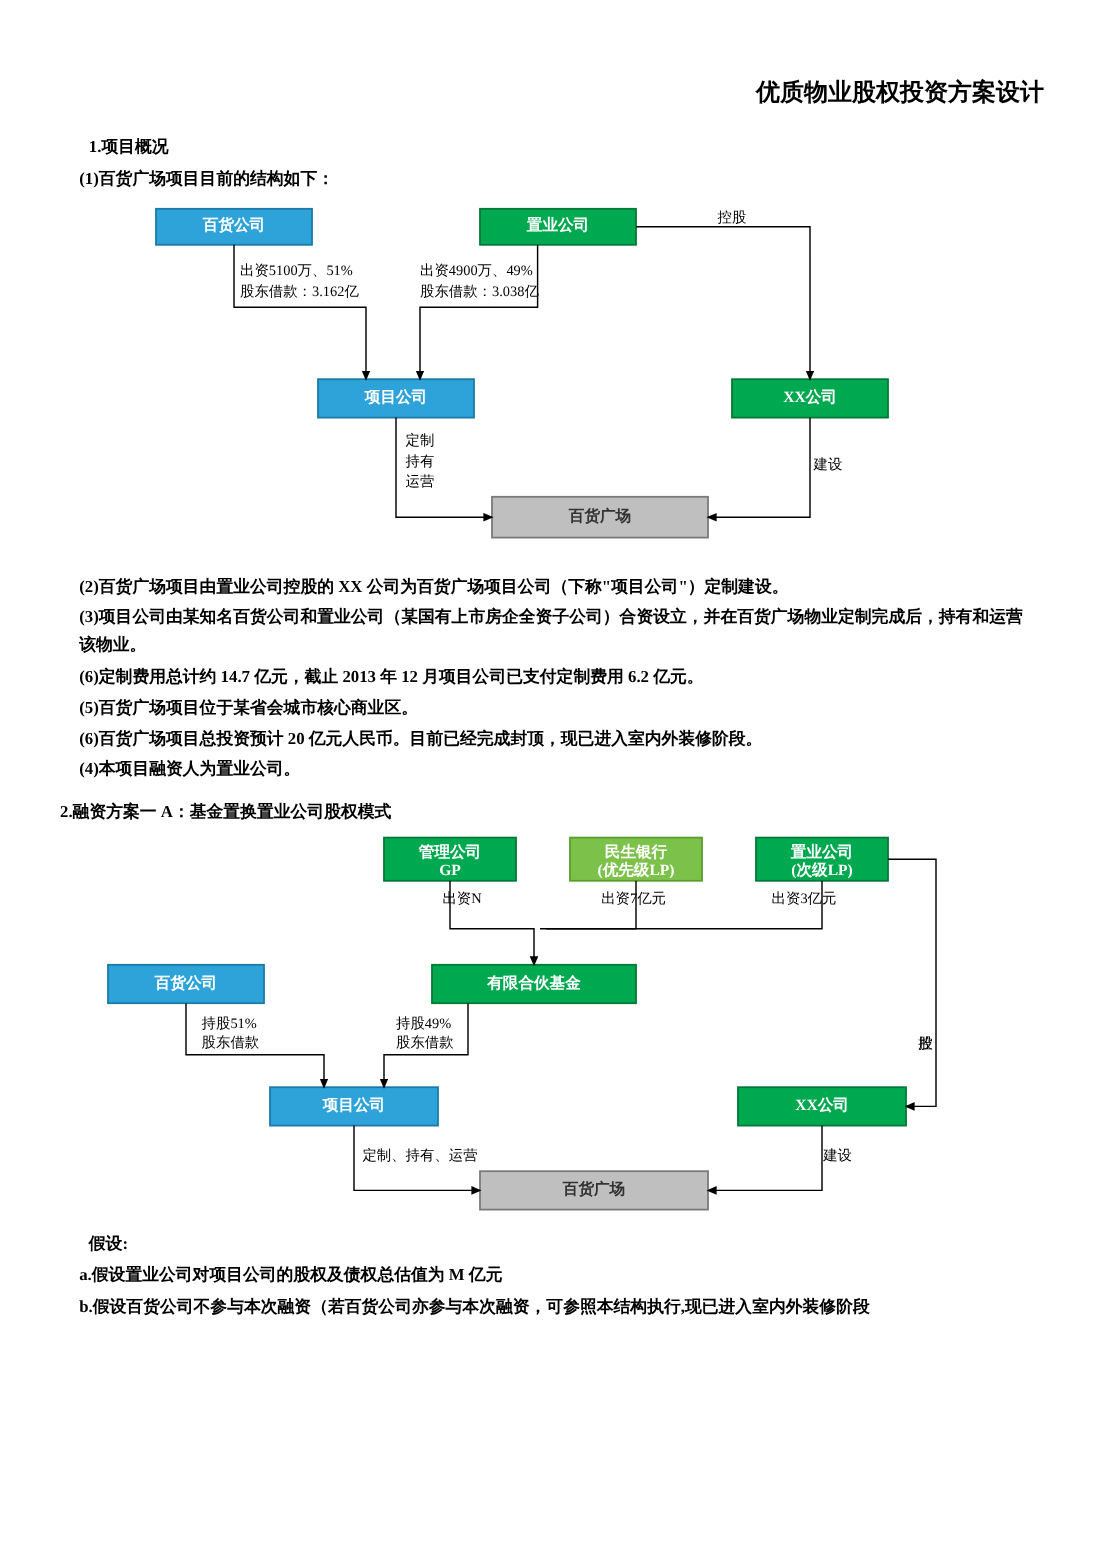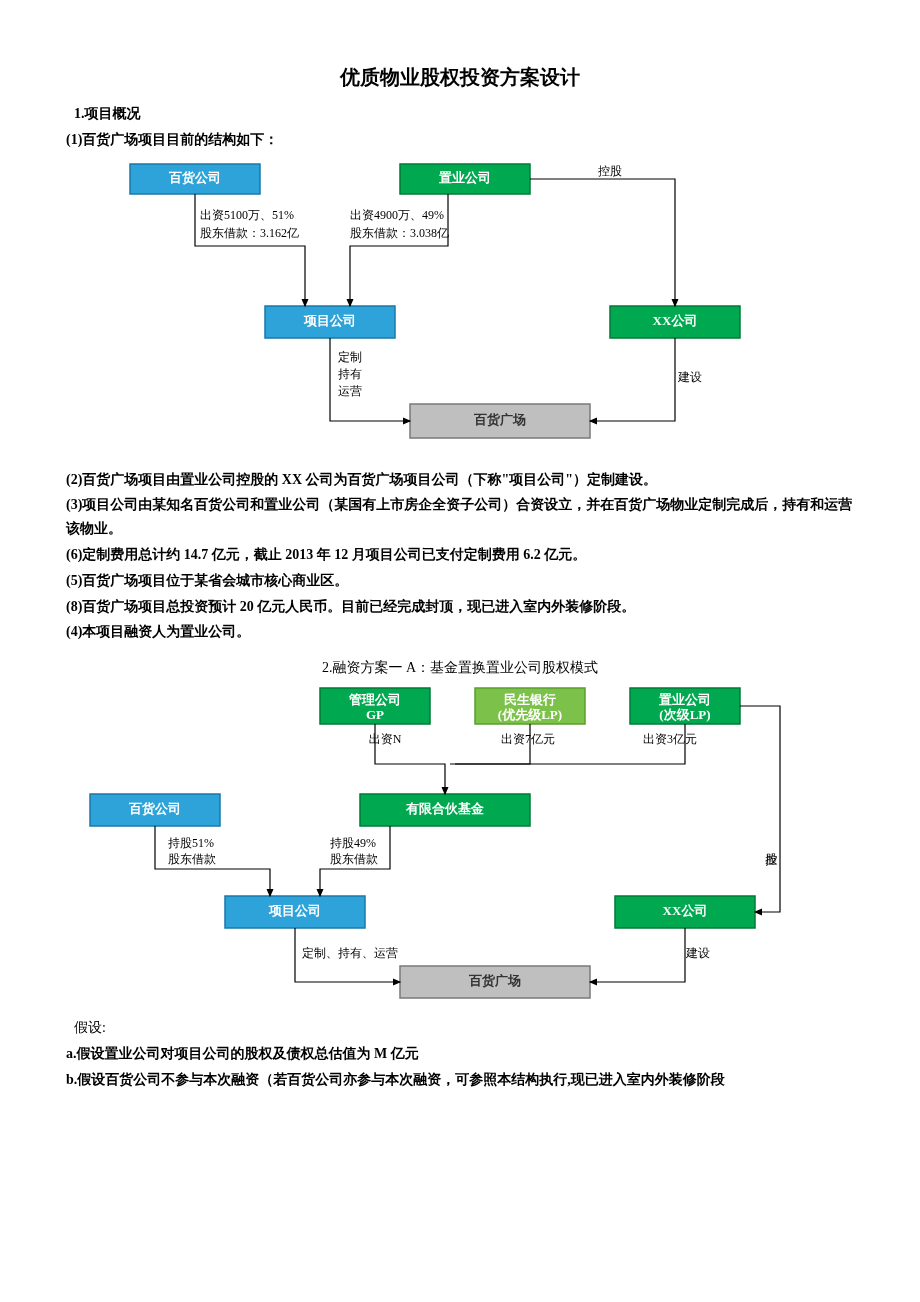--- a/index.html
+++ b/index.html
@@ -1,21 +1,21 @@
 <!DOCTYPE html>
 <html><head>
 <meta charset="utf-8">
 <style>
   * { box-sizing: border-box; margin: 0; padding: 0; }
   body { font-family: "SimSun", "宋体", serif; font-size: 14px; color: #000; background: #fff; width: 920px; padding: 60px 50px 40px 50px; line-height: 1.7; }
-  .title { text-align: center; font-size: 20px; font-weight: bold; margin-bottom: 1px; }
-  .section-h { font-weight: bold; margin: 8px 0 2px 24px; }
+  .title { text-align: right; font-size: 20px; font-weight: bold; margin-bottom: 1px; }
+  .section-h { font-weight: bold; margin: 18px 0 2px 24px; }
   .para { margin: 2px 16px; text-indent: 0; font-weight: bold; }
-  .para-bold { font-weight: normal; margin: 12px 0 4px 0; text-align: center; }
-  .indent-b { margin-left: 24px; font-weight: normal; }
+  .para-bold { font-weight: bold; margin: 12px 0 4px 0; }
+  .indent-b { margin-left: 24px; font-weight: bold; }
   svg { display: block; margin: 4px 0 12px 0; }
   .box { stroke: #000; stroke-width: 1.5; }
   .box-blue { fill: #2ea3d9; stroke: #1a7aa8; }
   .box-green { fill: #00a94f; stroke: #007a38; }
   .box-lgreen { fill: #7cc24a; stroke: #5a9e2e; }
   .box-grey { fill: #bfbfbf; stroke: #7a7a7a; }
   .tbox { font-family: "SimSun","宋体",serif; font-size: 13px; font-weight: bold; text-anchor: middle; dominant-baseline: middle; }
   .tlab { font-family: "SimSun","宋体",serif; font-size: 12px; text-anchor: middle; dominant-baseline: middle; fill: #000; }
   .tlabc { font-family: "SimSun","宋体",serif; font-size: 12px; dominant-baseline: middle; fill: #000; }
   .tlabv { font-family: "SimSun","宋体",serif; font-size: 12px; text-anchor: middle; fill: #000; }
@@ -71,21 +71,21 @@
   <text class="tlabv" x="300" y="205">定制</text>
   <text class="tlabv" x="300" y="222">持有</text>
   <text class="tlabv" x="300" y="239">运营</text>
   <text class="tlab" x="640" y="222">建设</text>
 </svg>
 
 <div class="para">(2)百货广场项目由置业公司控股的 XX 公司为百货广场项目公司（下称"项目公司"）定制建设。</div>
 <div class="para">(3)项目公司由某知名百货公司和置业公司（某国有上市房企全资子公司）合资设立，并在百货广场物业定制完成后，持有和运营该物业。</div>
 <div class="para">(6)定制费用总计约 14.7 亿元，截止 2013 年 12 月项目公司已支付定制费用 6.2 亿元。</div>
 <div class="para">(5)百货广场项目位于某省会城市核心商业区。</div>
-<div class="para">(8)百货广场项目总投资预计 20 亿元人民币。目前已经完成封顶，现已进入室内外装修阶段。</div>
+<div class="para">(6)百货广场项目总投资预计 20 亿元人民币。目前已经完成封顶，现已进入室内外装修阶段。</div>
 <div class="para">(4)本项目融资人为置业公司。</div>
 
 <div class="para-bold">2.融资方案一 A：基金置换置业公司股权模式</div>
 
 <svg viewBox="0 0 780 320" width="780" height="320">
   <defs>
     <marker id="ah2" markerWidth="8" markerHeight="8" refX="6" refY="3" orient="auto">
       <path d="M0,0 L7,3 L0,6 Z" fill="#000"></path>
     </marker>
   </defs>

